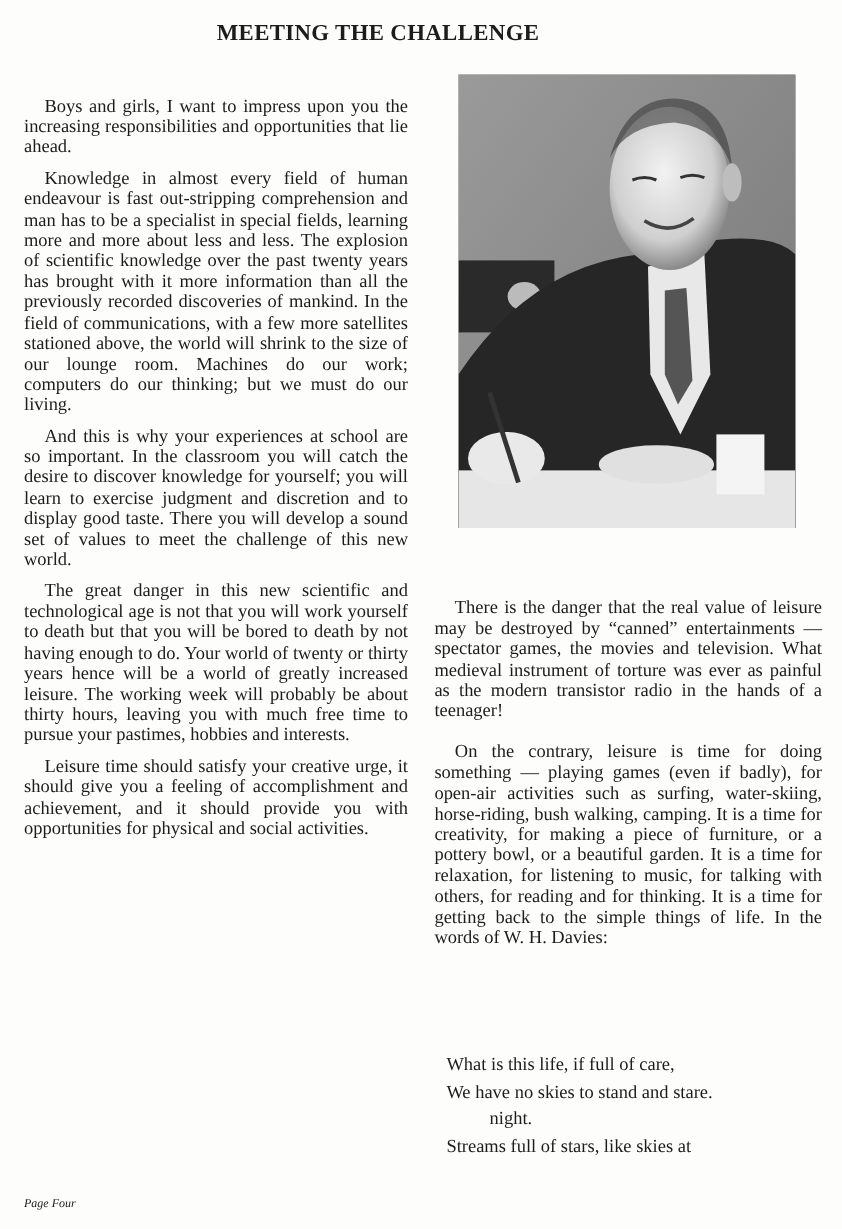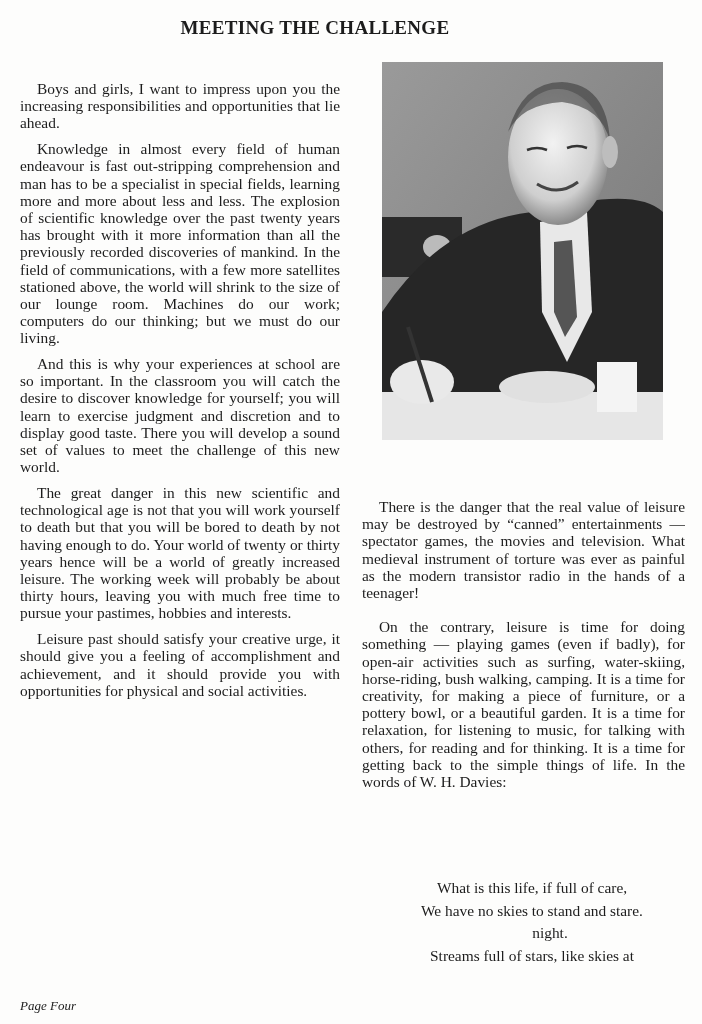--- a/index.html
+++ b/index.html
@@ -19,36 +19,36 @@
   .col-right { left: 362px; top: 498px; width: 323px; }
   .para { margin: 0 0 8.5px 0; text-indent: 17px; hyphens: manual; }
   .col-right .para { margin-bottom: 17px; }
   .photo {
     position: absolute; left: 382px; top: 62px; width: 281px; height: 378px; overflow: hidden;
     background: #8c8c8c;
   }
   .photo svg { display: block; }
   .poem { position: absolute; left: 372px; top: 877px; width: 320px;
     font-family: "Liberation Serif", serif; font-size: 15.4px; line-height: 22.5px; }
-  .poem .line { white-space: nowrap; text-align: center; }
+  .poem .line { white-space: nowrap; }
   .poem .line.cont { padding-left: 36px; }
   .footer { position: absolute; left: 20px; top: 998px; font-family: "Liberation Serif", serif;
-    font-style: italic; font-size: 13px; }
+    font-style: italic; font-size: 10px; }
 </style>
 </head>
 <body>
 
 <div class="title">MEETING THE CHALLENGE</div>
 
 <div class="col col-left">
   <p class="para">Boys and girls, I want to impress upon you the increasing responsibilities and opportunities that lie ahead.</p>
   <p class="para">Knowledge in almost every field of human endeavour is fast out-stripping comprehension and man has to be a specialist in special fields, learning more and more about less and less. The explosion of scientific knowledge over the past twenty years has brought with it more information than all the previously recorded discoveries of man­kind. In the field of communications, with a few more satellites stationed above, the world will shrink to the size of our lounge room. Machines do our work; computers do our thinking; but we must do our living.</p>
   <p class="para">And this is why your experiences at school are so important. In the class­room you will catch the desire to discover knowledge for yourself; you will learn to exercise judgment and discretion and to display good taste. There you will develop a sound set of values to meet the challenge of this new world.</p>
   <p class="para">The great danger in this new scien­tific and technological age is not that you will work yourself to death but that you will be bored to death by not having enough to do. Your world of twenty or thirty years hence will be a world of greatly increased leisure. The working week will probably be about thirty hours, leaving you with much free time to pursue your pastimes, hobbies and interests.</p>
-  <p class="para">Leisure past should satisfy your creative urge, it should give you a feeling of accomplishment and achieve­ment, and it should provide you with opportunities for physical and social activities.</p>
+  <p class="para">Leisure time should satisfy your creative urge, it should give you a feeling of accomplishment and achieve­ment, and it should provide you with opportunities for physical and social activities.</p>
 </div>
 
 <div class="photo" title="Black and white photograph of a smiling balding man in a dark suit and tie, seated at a desk writing with a pen">
   <svg width="281" height="378" viewBox="0 0 281 378">
     <defs>
       <linearGradient id="bg" x1="0" y1="0" x2="1" y2="1">
         <stop offset="0" stop-color="#9a9a9a"></stop>
         <stop offset="1" stop-color="#777"></stop>
       </linearGradient>
       <radialGradient id="face" cx="0.45" cy="0.4" r="0.6">

